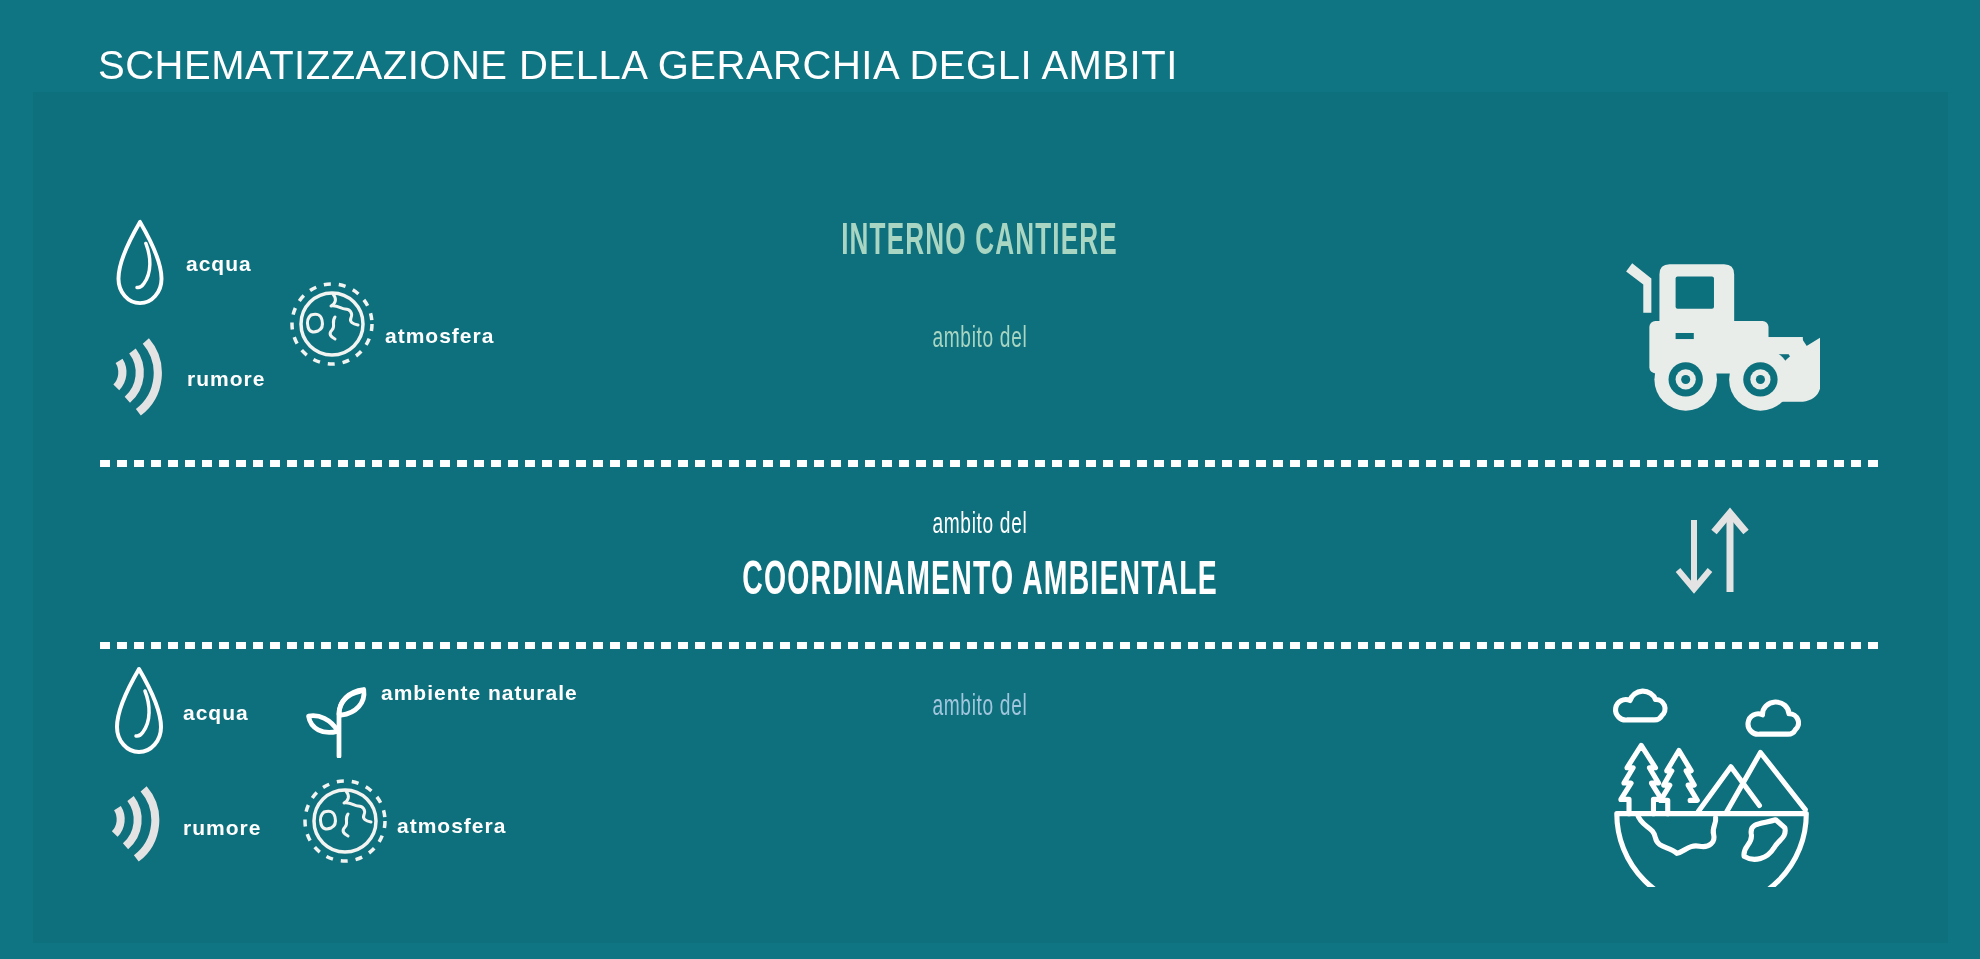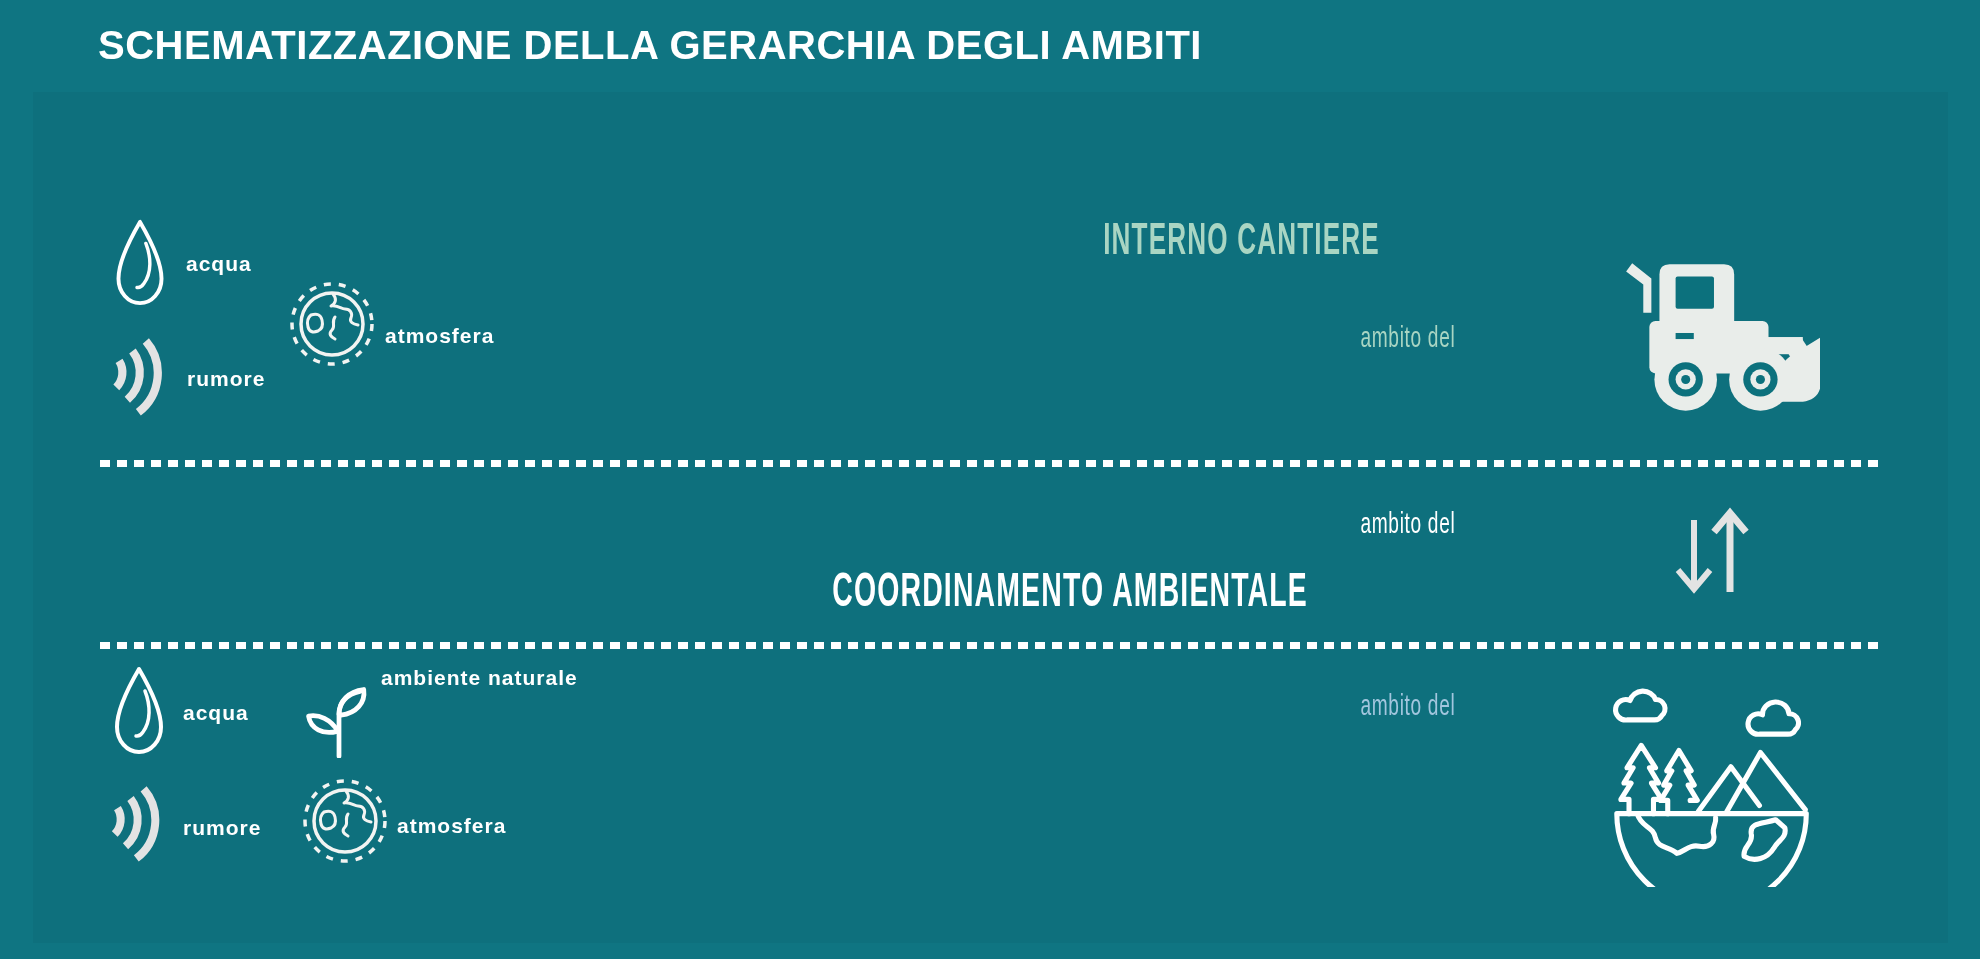--- a/index.html
+++ b/index.html
@@ -3,31 +3,31 @@
 <meta charset="utf-8">
 <style>
   html,body{margin:0;padding:0;background:#0F7582;}
   .stage{
     position:relative;width:1980px;height:959px;overflow:hidden;
     background:var(--background,#0F7582);
     font-family:"Liberation Sans",sans-serif;
   }
   .panel{position:absolute;left:33px;top:92px;width:1915px;height:851px;background:rgba(0,28,36,0.05);}
   .title{
-    position:absolute;left:98px;top:20px;color:var(--white,#fff);
-    font-size:40px;line-height:51px;font-weight:700;letter-spacing:.5px;white-space:nowrap;
-  }
-  .ccol{position:absolute;left:480px;width:1000px;text-align:right;white-space:nowrap;}
+    position:absolute;left:98px;top:40px;color:var(--white,#fff);
+    font-size:40px;line-height:51px;font-weight:400;letter-spacing:.5px;white-space:nowrap;
+  }
+  .ccol{position:absolute;left:480px;width:1000px;text-align:center;white-space:nowrap;}
   .cond{display:inline-block;transform:scaleX(.58);transform-origin:50% 50%;font-weight:700;letter-spacing:2px;}
   .cond-light{display:inline-block;transform:scaleX(.66);transform-origin:50% 50%;font-weight:400;letter-spacing:1px;}
   .zone-top,.scope-top,.amb-top{color:var(--mint,#A9D5C3);}
   .zone-bot,.scope-bot,.amb-bot{color:var(--lightblue,#A2C6DE);}
   .scope-mid,.amb-mid{color:var(--white,#fff);}
   .fs45{font-size:45px;line-height:46px;}
-  .fs49{font-size:49px;line-height:50px;margin-top:12px;}
+  .fs49{font-size:49px;line-height:50px;}
   .fs37{font-size:37px;line-height:38px;}
   .fs33{font-size:29px;line-height:34px;}
   .divider{
     position:absolute;left:100px;width:1780px;height:7px;
     background:repeating-linear-gradient(90deg,var(--white,#fff) 0 10px,transparent 10px 17px);
   }
   .icon{position:absolute;}
   .icon svg{display:block;width:100%;height:100%;}
   .flabel{
     position:absolute;color:var(--white,#fff);font-size:21px;line-height:24px;
@@ -155,21 +155,21 @@
         <use href="#i-drop"></use>
       </svg>
     </div>
   <div class="flabel" style="left:183px;top:701px">acqua</div>
 
   <div class="icon white-ic" style="left:299px;top:680px;width:80px;height:78px">
       <svg>
         <use href="#i-sprout"></use>
       </svg>
     </div>
-  <div class="flabel" style="left:381px;top:666px">ambiente naturale</div>
+  <div class="flabel" style="left:381px;top:681px">ambiente naturale</div>
 
   <div class="icon gray-ic" style="left:108px;top:779px;width:52px;height:88px">
       <svg>
         <use href="#i-waves"></use>
       </svg>
     </div>
   <div class="flabel" style="left:183px;top:816px">rumore</div>
 
   <div class="icon pale-ic" style="left:302px;top:777px;width:86px;height:88px">
       <svg>

